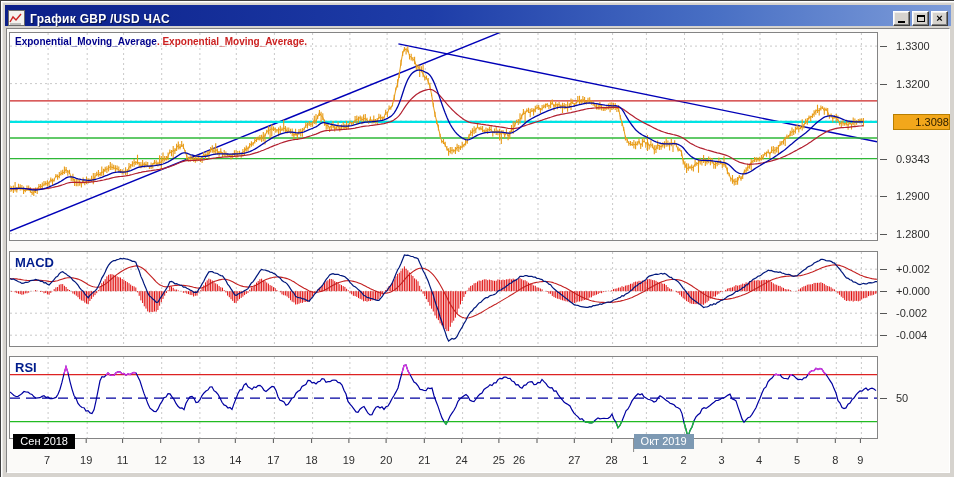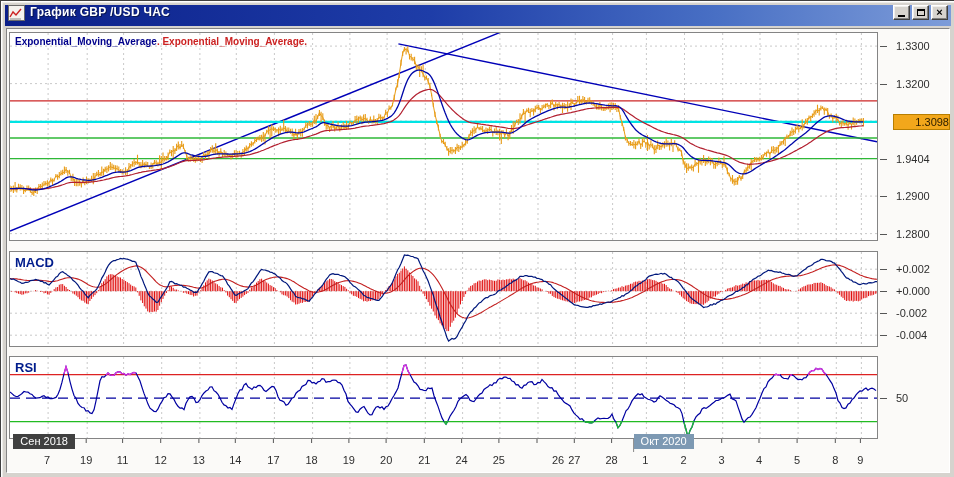--- a/index.html
+++ b/index.html
@@ -1,21 +1,21 @@
 <!DOCTYPE html>
 <html><head>
 <meta charset="utf-8">
 <style>
   html,body{margin:0;padding:0;background:#9aa0a8;font-family:"Liberation Sans",sans-serif;}
   .window{position:relative;width:954px;height:477px;background:#d6d3ce;
     border:1px solid #404040;box-shadow:inset 1px 1px 0 #ffffff,inset -1px -1px 0 #808080,inset 2px 2px 0 #ecebe7;
     overflow:hidden;}
   .titlebar{position:absolute;left:4px;top:4px;right:4px;height:21px;
     background:linear-gradient(90deg,#0b1f89 0%,#1e3da8 45%,#486fc4 75%,#7d9cd9 100%);
-    display:flex;align-items:flex-start;padding:0 3px;box-sizing:border-box;}
+    display:flex;align-items:flex-end;padding:0 3px;box-sizing:border-box;}
   .title-icon{width:15px;height:14px;background:#f4f2ee;border:1px solid #6b6b6b;margin-right:5px;flex:0 0 auto;display:inline-block;}
   .title-text{color:#ffffff;font-size:12px;font-weight:bold;letter-spacing:.3px;white-space:nowrap;
     text-shadow:1px 1px 0 rgba(0,0,0,.45);}
   .win-btns{margin-left:auto;display:flex;gap:2px;}
   .win-btn{width:17px;height:15px;background:#d6d3ce;border:1px solid;border-color:#ffffff #404040 #404040 #ffffff;
     box-shadow:inset -1px -1px 0 #808080,inset 1px 1px 0 #f0efec;padding:0;display:flex;align-items:center;justify-content:center;cursor:default;}
   .g-min{display:block;width:7px;height:2px;background:#000;margin-top:7px;}
   .g-max{display:block;width:8px;height:7px;border:1px solid #000;border-top-width:2px;box-sizing:border-box;}
   .g-close{font-size:11px;font-weight:bold;color:#000;line-height:1;}
   .client{position:absolute;left:5px;top:27px;right:5px;bottom:5px;background:#fbfaf8;
@@ -190,21 +190,21 @@
     <span class="panel-label">RSI</span>
   </div>
 
   <div id="right-axis">
     <div class="price-badge" id="price-badge" style="top: 85.875px; background: rgb(242, 167, 27); text-align: right;">1.3098</div>
   <div class="y-dash" style="top: 18.125px;"></div>
       <div class="y-label" style="top: 12.125px;">1.3300</div>
       <div class="y-dash" style="top: 55.625px;"></div>
       <div class="y-label" style="top: 49.625px;">1.3200</div>
       <div class="y-dash" style="top: 130.625px;"></div>
-      <div class="y-label" style="top: 124.625px;">1.9404</div>
+      <div class="y-label" style="top: 124.625px;">0.9343</div>
       <div class="y-dash" style="top: 168.125px;"></div>
       <div class="y-label" style="top: 162.125px;">1.2900</div>
       <div class="y-dash" style="top: 205.625px;"></div>
       <div class="y-label" style="top: 199.625px;">1.2800</div>
       <div class="y-dash" style="top: 241.171px;"></div>
       <div class="y-label" style="top: 235.171px;">+0.002</div>
       <div class="y-dash" style="top: 263.185px;"></div>
       <div class="y-label" style="top: 257.185px;">+0.000</div>
       <div class="y-dash" style="top: 285.199px;"></div>
       <div class="y-label" style="top: 279.199px;">-0.002</div>
@@ -247,26 +247,26 @@
       <div class="x-tick-label" style="left: 151.725px;">12</div>
       <div class="x-tick-label" style="left: 189.873px;">13</div>
       <div class="x-tick-label" style="left: 226.287px;">14</div>
       <div class="x-tick-label" style="left: 264.435px;">17</div>
       <div class="x-tick-label" style="left: 302.583px;">18</div>
       <div class="x-tick-label" style="left: 339.864px;">19</div>
       <div class="x-tick-label" style="left: 377.145px;">20</div>
       <div class="x-tick-label" style="left: 415.293px;">21</div>
       <div class="x-tick-label" style="left: 452.574px;">24</div>
       <div class="x-tick-label" style="left: 489.855px;">25</div>
-      <div class="x-tick-label" style="left: 549px; text-align: center;">26</div>
+      <div class="x-tick-label" style="left: 510px; text-align: center;">26</div>
       <div class="x-tick-label" style="left: 565.284px;">27</div>
       <div class="x-tick-label" style="left: 602.565px;">28</div>
       <div class="x-tick-label" style="left: 636.378px;">1</div>
       <div class="x-tick-label" style="left: 674.526px;">2</div>
       <div class="x-tick-label" style="left: 712.674px;">3</div>
       <div class="x-tick-label" style="left: 749.955px;">4</div>
       <div class="x-tick-label" style="left: 788.103px;">5</div>
       <div class="x-tick-label" style="left: 826.251px;">8</div>
       <div class="x-tick-label" style="left: 851.394px;">9</div>
-      <div class="month-badge" style="left: 4.335px; background: #404040;">Сен 2018</div>
-      <div class="month-badge" style="left: 624.587px; background: rgb(125, 153, 179);">Окт 2020</div>
+      <div class="month-badge" style="left: 4.335px; background: #000000;">Сен 2018</div>
+      <div class="month-badge" style="left: 624.587px; background: rgb(125, 153, 179);">Окт 2019</div>
     </div>
 </div>
 
 </body></html>

